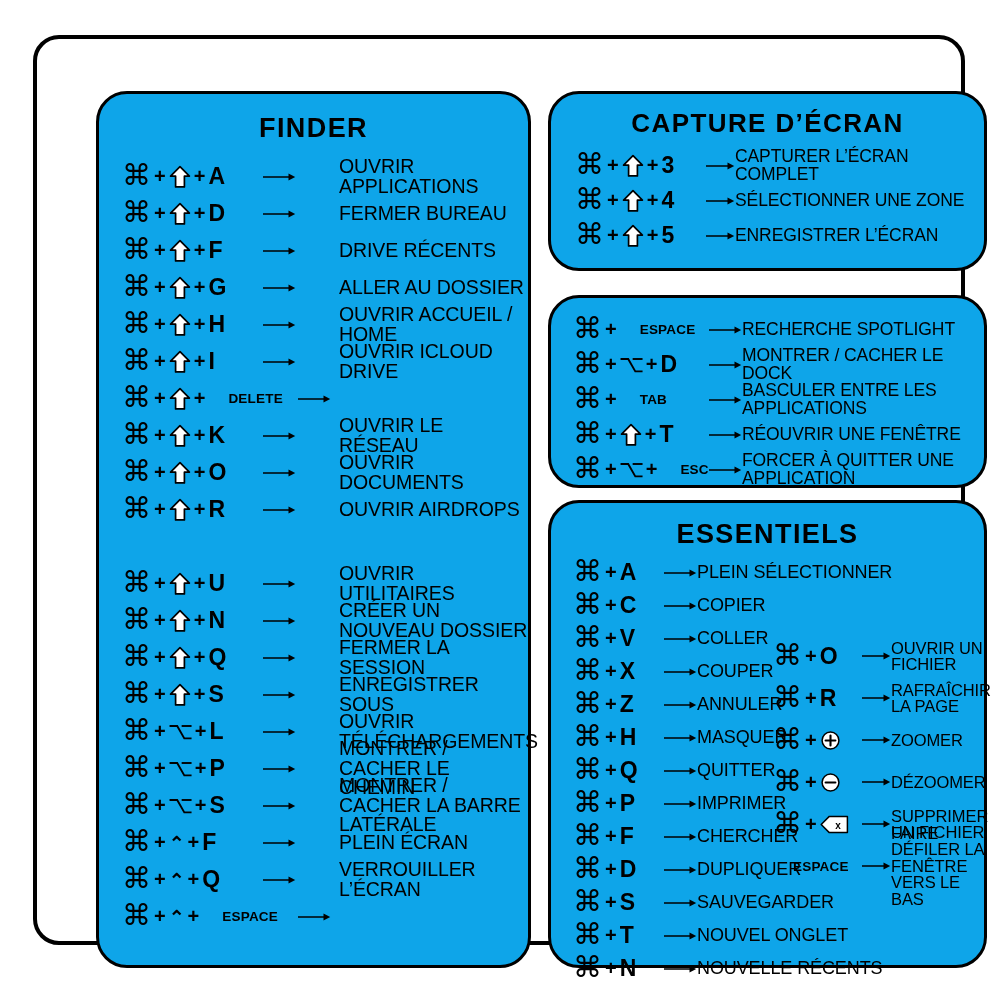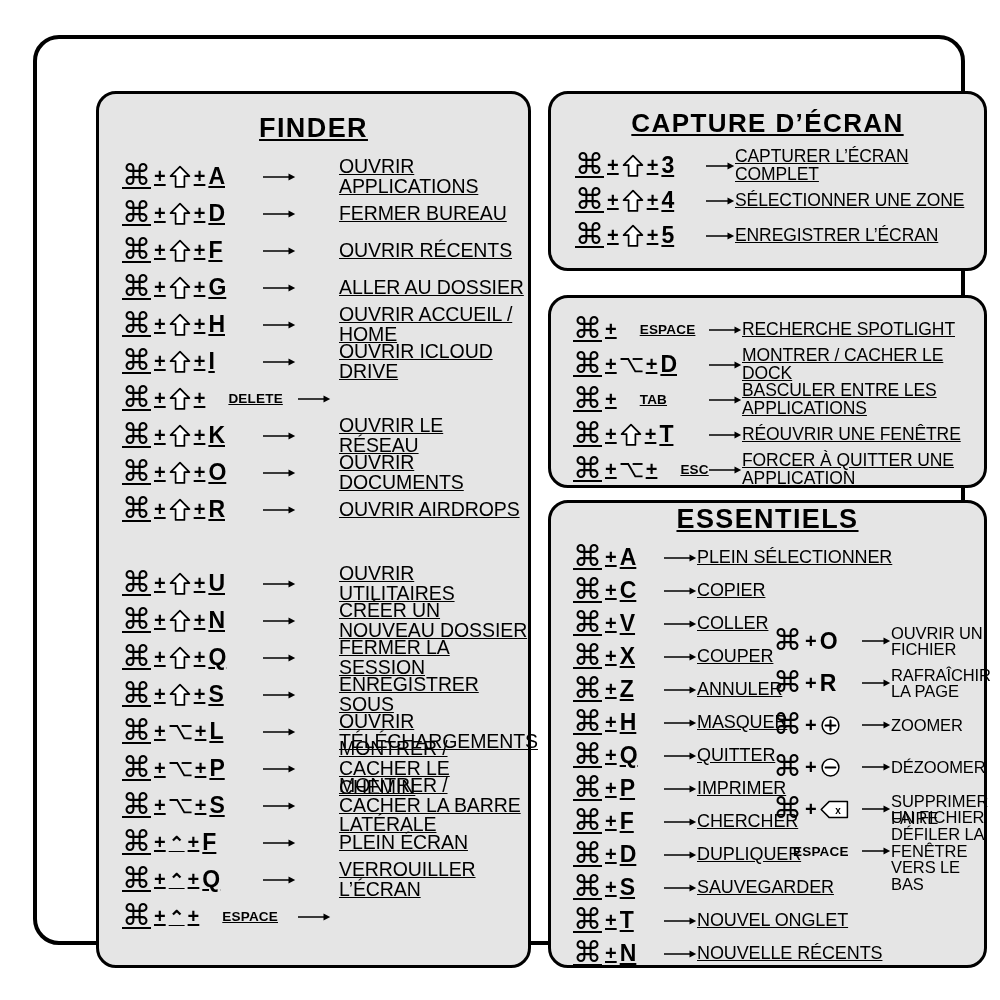--- a/index.html
+++ b/index.html
@@ -24,42 +24,41 @@
     height: 910px;
     border: 4px solid #000;
     border-radius: 26px;
     box-sizing: border-box;
   }
 
   
   .panel {
     position: absolute;
     border: 3px solid #000;
-    border-radius: 20px;
+    border-radius: 31px;
     box-sizing: border-box;
-    background: #e5e5e5;
-    text-decoration: underline;
+    background: #0ea5e9;
   }
   .panel-finder      { left: 59px;  top: 52px;  width: 435px; height: 877px; }
   .panel-capture     { left: 511px; top: 52px;  width: 439px; height: 180px; }
   .panel-system      { left: 511px; top: 256px; width: 439px; height: 193px; }
   .panel-essentiels  { left: 511px; top: 461px; width: 439px; height: 468px; }
 
   .panel-title {
     text-align: center;
     font-weight: 700;
     font-size: 27px;
     letter-spacing: 1.4px;
     font-stretch: condensed;
     margin: 0;
     padding: 0;
   }
   .panel-finder .panel-title     { margin-top: 19px; }
   .panel-capture .panel-title    { margin-top: 14px; font-size: 26px;}
-  .panel-essentiels .panel-title { margin-top: 1px; }
+  .panel-essentiels .panel-title { margin-top: 16px; }
 
   
   .rows { position: relative; }
 
   .row {
     display: flex;
     align-items: center;
     white-space: nowrap;
   }
 
@@ -213,21 +212,21 @@
               </span>
               <span class="plus">+</span>
               <span class="key k-char">F</span>
             </span>
             <span class="arrow">
               <svg xmlns="http://www.w3.org/2000/svg" width="34" height="12" viewBox="0 0 34 12">
                 <path d="M1 6 H29" stroke="#000" stroke-width="1.5"></path>
                 <path d="M26.5 2.4 L33.2 6 L26.5 9.6 Z" fill="#000"></path>
               </svg>
             </span>
-            <span class="label">OUVRIR RÉCENTS</span>
+            <span class="label">DRIVE RÉCENTS</span>
           </div>
           <div class="row">
             <span class="combo">
               <span class="key k-cmd">⌘</span>
               <span class="plus">+</span>
               <span class="key k-shift">
                 <svg xmlns="http://www.w3.org/2000/svg" width="22" height="24" viewBox="0 0 22 24">
                   <path d="M11 1.6 L20.4 11.2 H15.4 V21.9 H6.6 V11.2 H1.6 Z" fill="#fff" stroke="#000" stroke-width="1.7" stroke-linejoin="round"></path>
                 </svg>
               </span>

